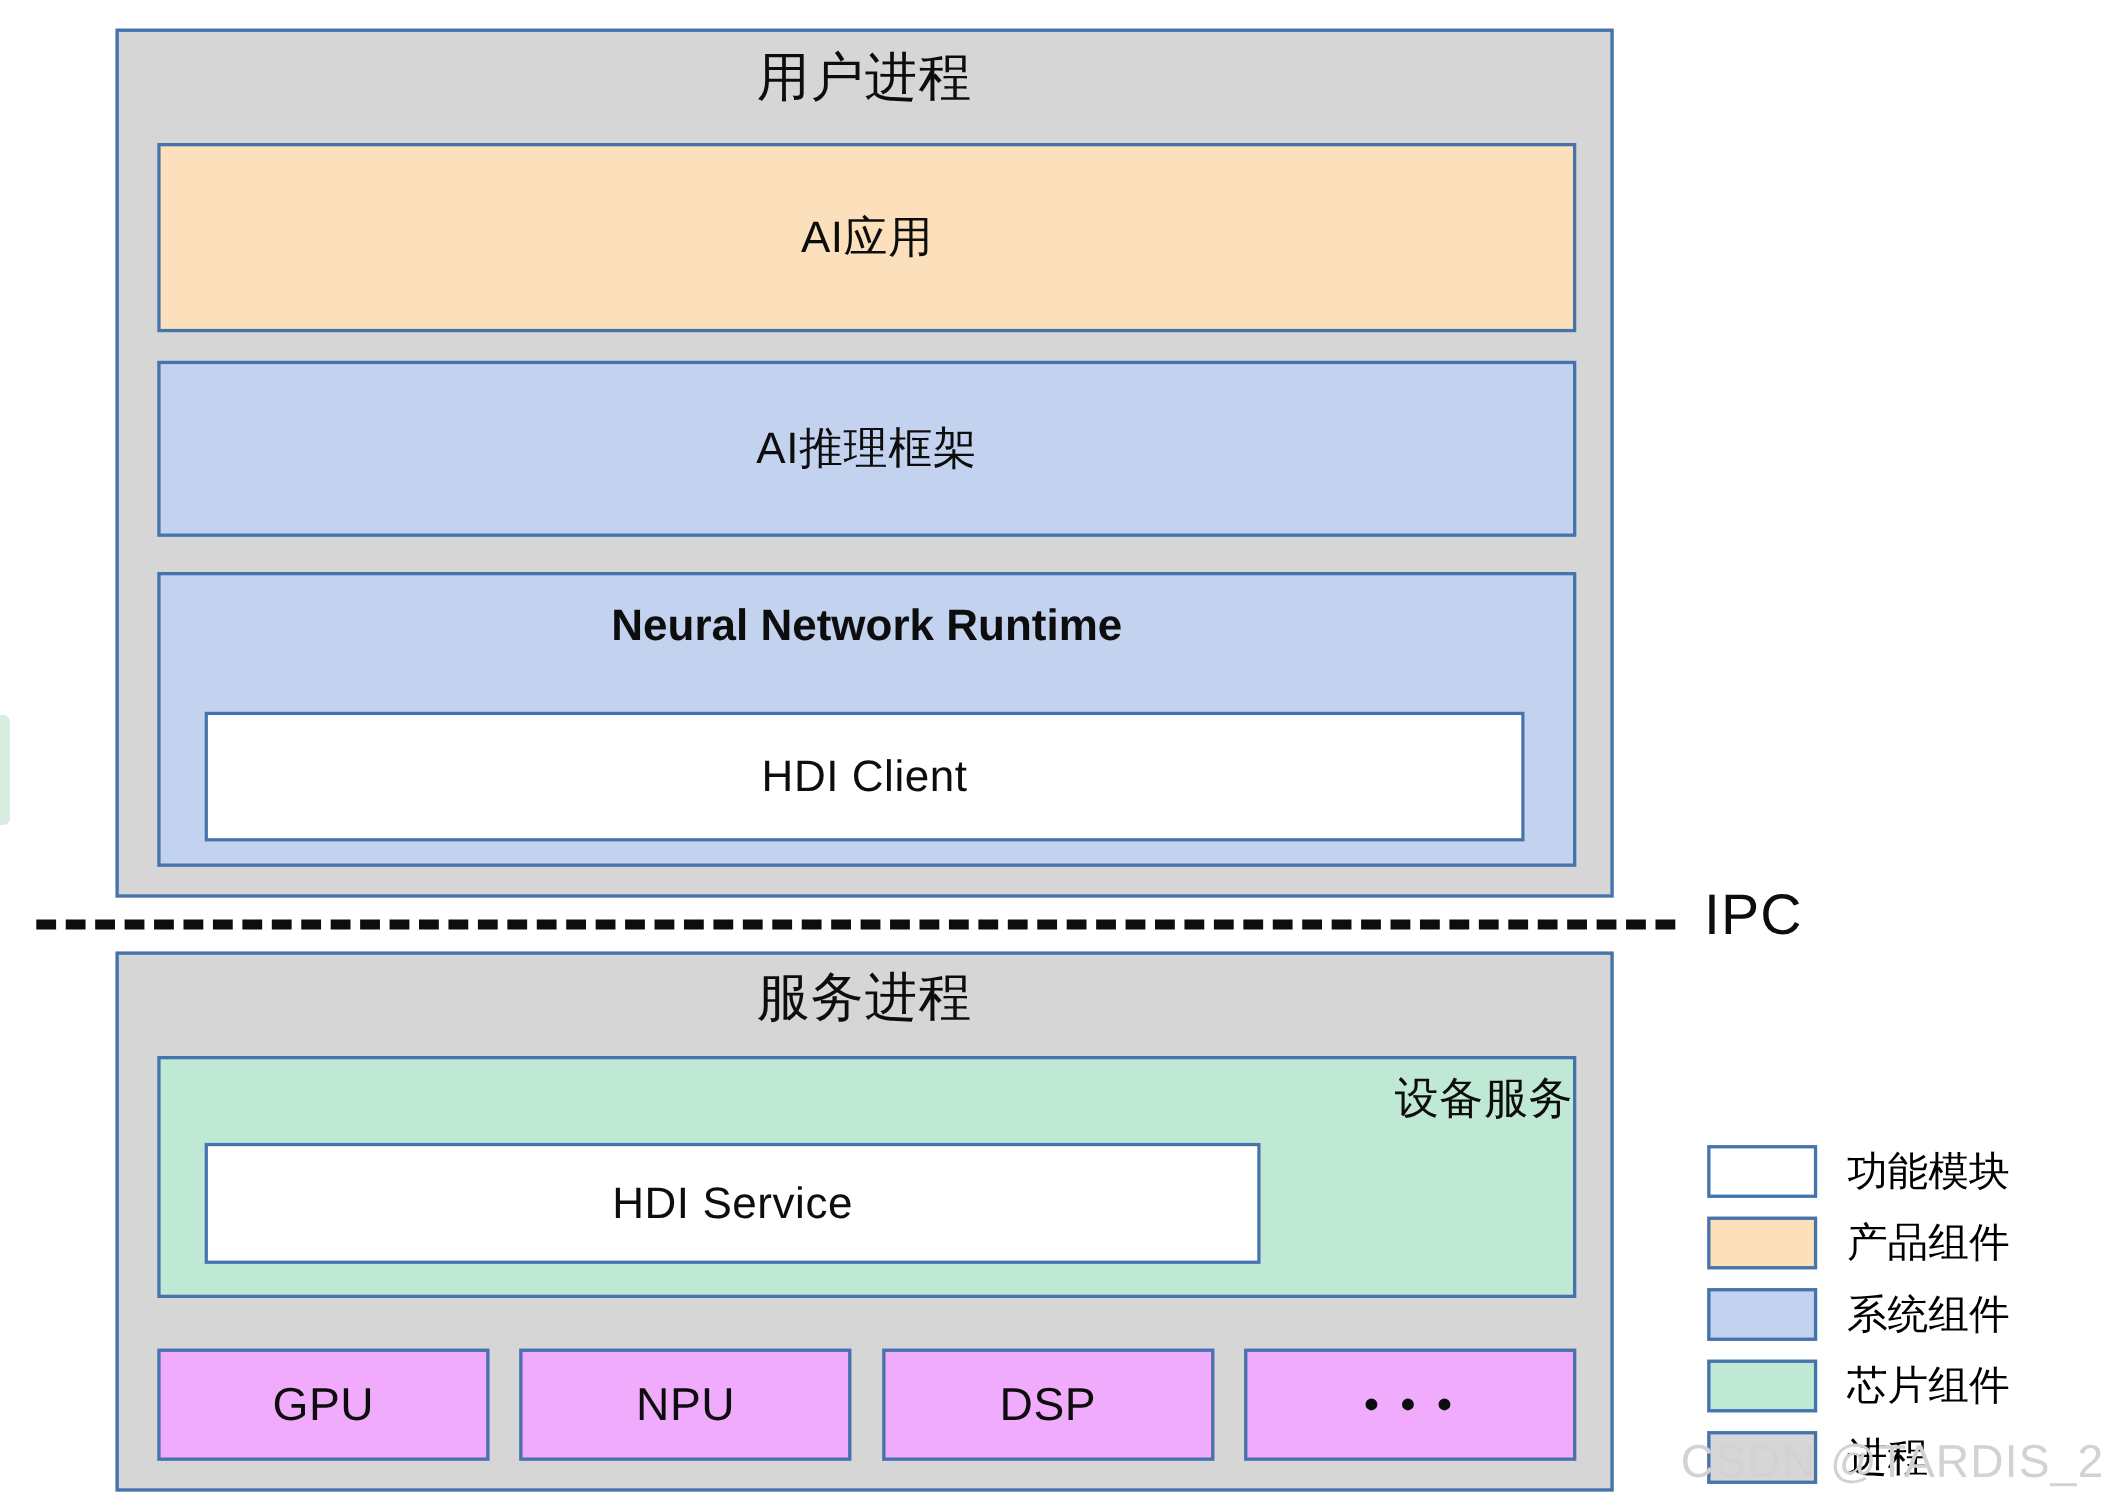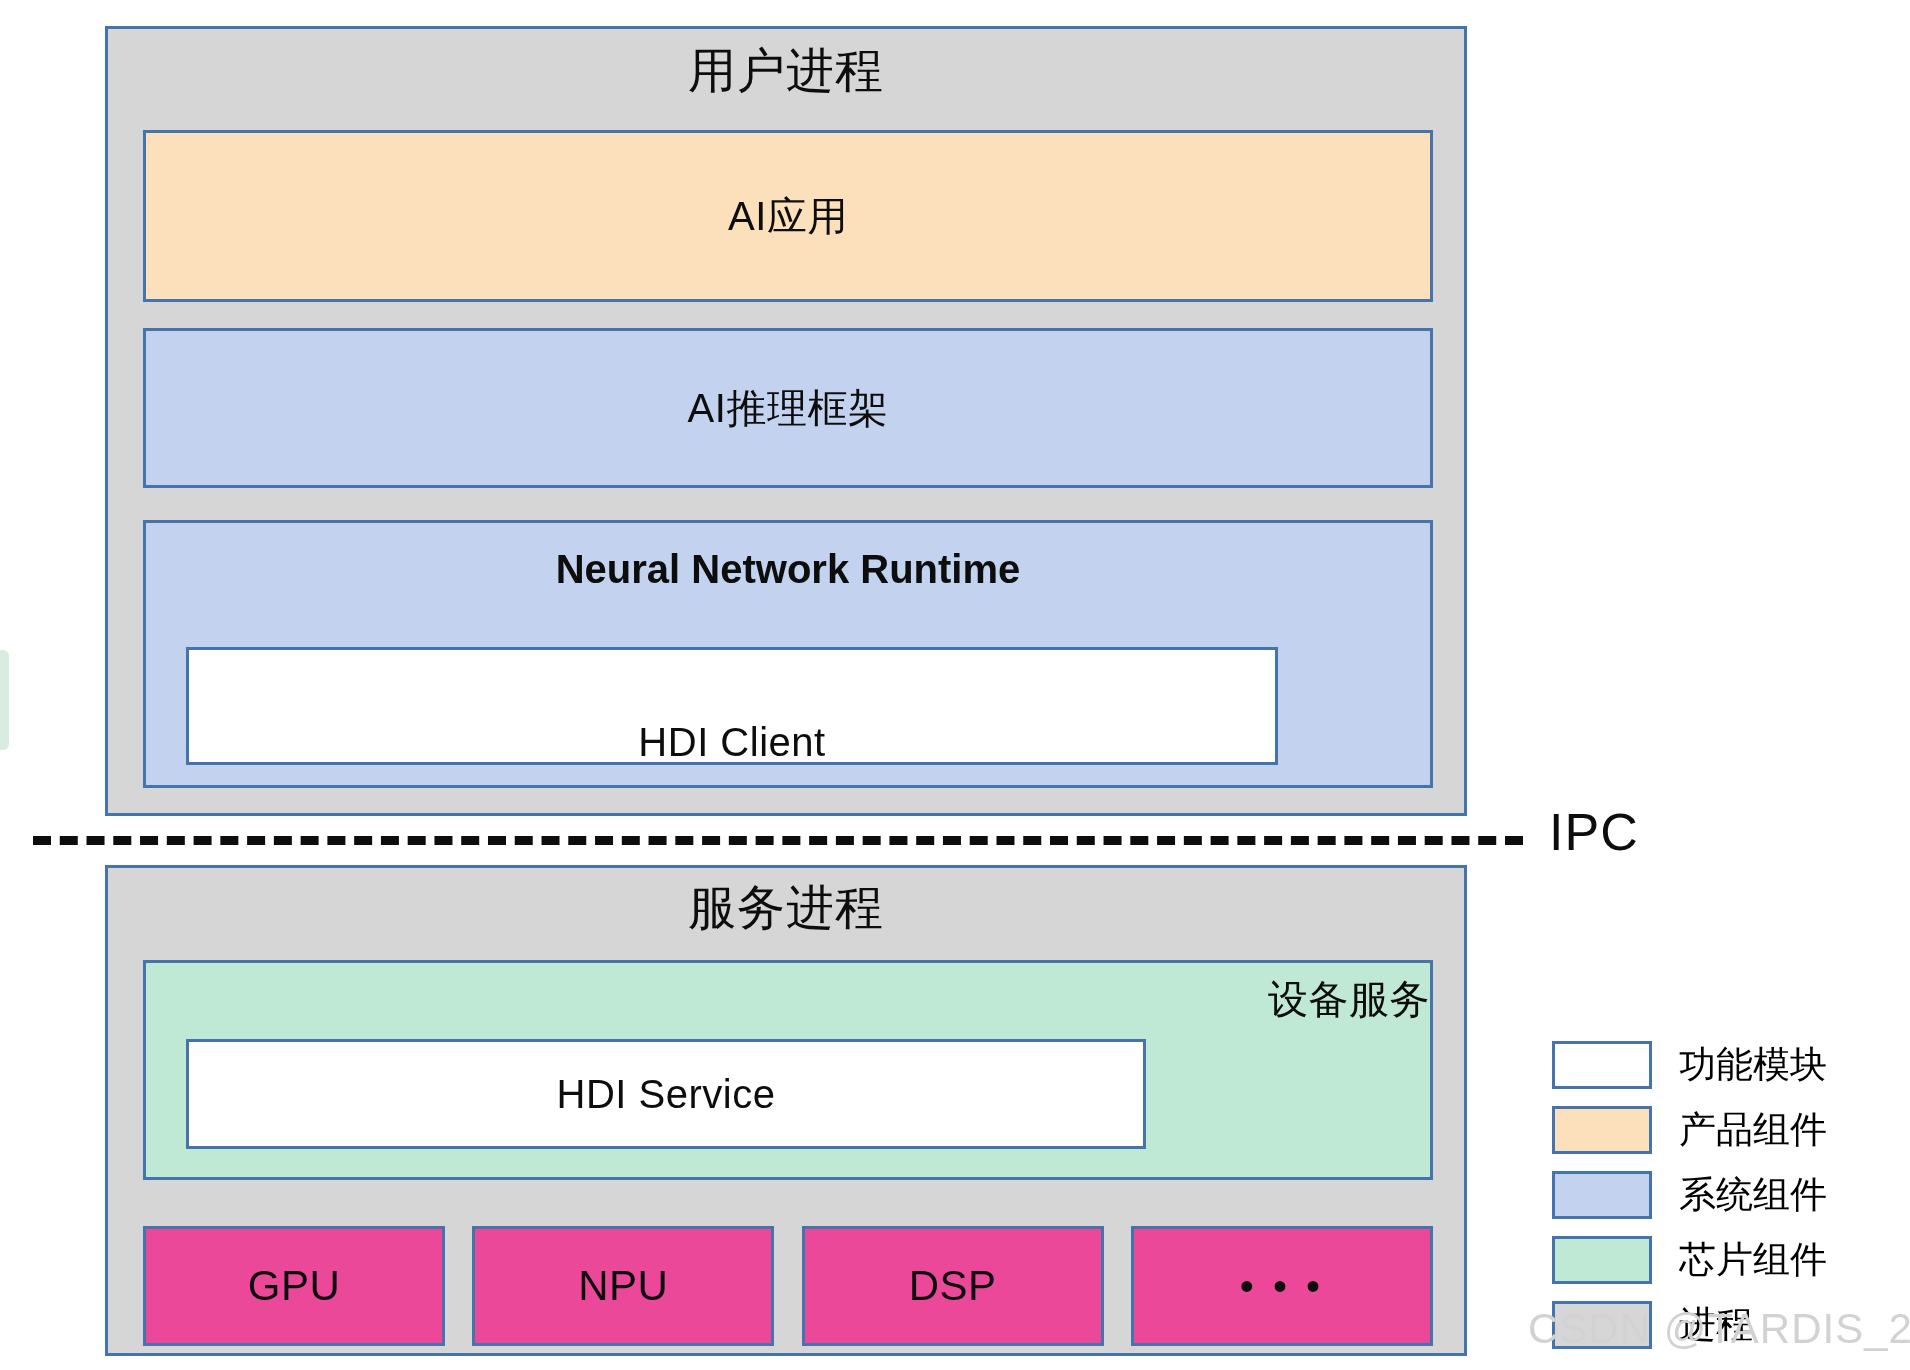--- a/index.html
+++ b/index.html
@@ -95,27 +95,27 @@
     width: 1290px;
     height: 268px;
     flex-direction: column;
     justify-content: flex-start;
   }
   #nnrt-title { margin-top: 26px; }
   #hdi-client-box {
     position: absolute;
     left: 40px;
     top: 124px;
-    width: 1092px;
+    width: 1200px;
     height: 118px;
     box-sizing: border-box;
     border: 3px solid #4573ab;
     background: #ffffff;
     display: flex;
-    align-items: flex-end;
+    align-items: center;
     justify-content: center;
   }
 
   
   #ipc-dashed-line {
     position: absolute;
     left: 33px;
     top: 836px;
     width: 1490px;
     height: 0px;
@@ -173,23 +173,23 @@
     left: 143px;
     top: 1226px;
     width: 1290px;
     height: 100px;
     display: flex;
     justify-content: space-between;
   }
   .accel-box {
     box-sizing: border-box;
     width: 302px;
-    height: 120px;
-    border: 3px solid #4573ab;
-    background: #ec4899;
+    height: 102px;
+    border: 3px solid #4573ab;
+    background: #f0abfc;
     display: flex;
     align-items: center;
     justify-content: center;
   }
   .accel-box .label { font-size: 42px; }
   .dots-label {
     font-size: 40px;
     letter-spacing: 4px;
     line-height: 0.4;
     color: #0d0d0d;

